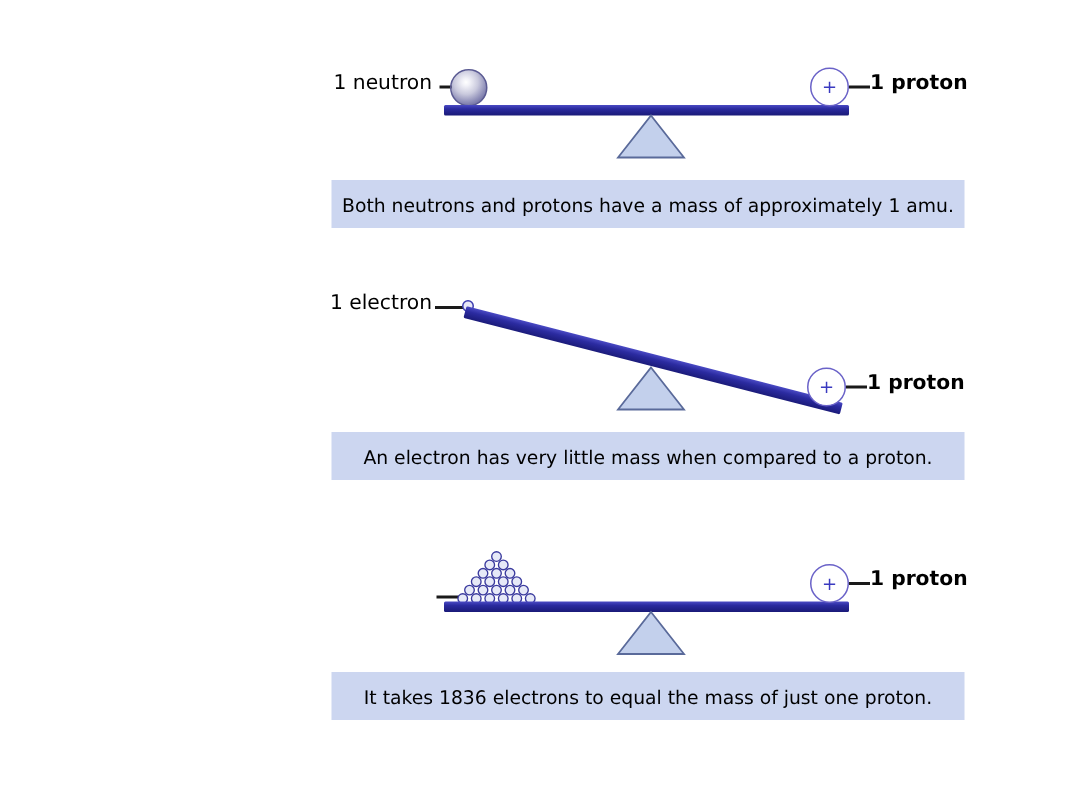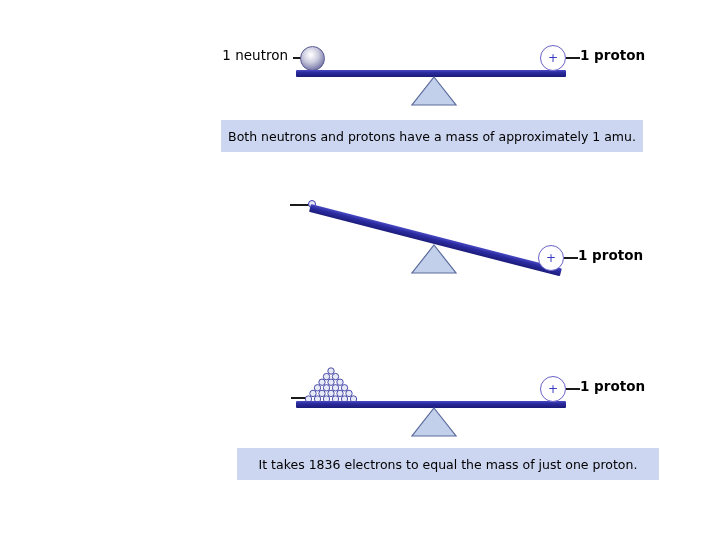--- a/index.html
+++ b/index.html
@@ -159,38 +159,40 @@
       <svg width="48" height="30" viewBox="0 0 48 30">
         <polygon points="24,1 46,29 2,29" fill="#c3d0ec" stroke="#5a6a9a" stroke-width="1.2"></polygon>
       </svg>
     </div>
 
     <div class="caption" style="left:221px; top:120px; width:422px; height:32px;">Both neutrons and protons have a mass of approximately 1 amu.</div>
   </div>
 
   <div class="panel" style="top:170px;height:165px;">
 
+    <div class="side-label label-left" style="left:120px; top:25px; width:168px;">1 electron</div>
     <div class="leader" style="left:290px; top:34px; width:20px;"></div>
 
     <div class="electron-dot" style="left:308px; top:30px;"></div>
 
     <div class="beam beam-tilt" style="left:310px; top:34px; width:259px; transform: rotate(14.4deg);"></div>
 
     <div class="proton" style="left:538px; top:75px;">
       <span class="plus">+</span>
     </div>
     <div class="leader" style="left:564px; top:87px; width:14px;"></div>
     <div class="side-label label-right" style="left:578px; top:78px; width:120px;">1 proton</div>
 
     <div class="fulcrum" style="left:410px; top:74px;">
       <svg width="48" height="30" viewBox="0 0 48 30">
         <polygon points="24,1 46,29 2,29" fill="#c3d0ec" stroke="#5a6a9a" stroke-width="1.2"></polygon>
       </svg>
     </div>
 
+    <div class="caption" style="left:221px; top:118px; width:422px; height:32px;">An electron has very little mass when compared to a proton.</div>
   </div>
 
   <div class="panel" style="top:335px;height:160px;">
 
     <div class="leader" style="left:291px; top:62px; width:20px;"></div>
 
     <div class="pile" style="left:300px; top:31px;">
       <svg width="62" height="38" viewBox="0 0 62 38">
         <g fill="#e6e9f7" stroke="#3a3a9e" stroke-width="0.9">
 
@@ -231,16 +233,16 @@
     </div>
     <div class="leader" style="left:566px; top:53px; width:14px;"></div>
     <div class="side-label label-right" style="left:580px; top:44px; width:120px;">1 proton</div>
 
     <div class="fulcrum" style="left:410px; top:72px;">
       <svg width="48" height="30" viewBox="0 0 48 30">
         <polygon points="24,1 46,29 2,29" fill="#c3d0ec" stroke="#5a6a9a" stroke-width="1.2"></polygon>
       </svg>
     </div>
 
-    <div class="caption" style="left:221px; top:113px; width:422px; height:32px;margin-left:16px;">It takes 1836 electrons to equal the mass of just one proton.</div>
+    <div class="caption" style="left:221px; top:113px; width:422px; height:32px;">It takes 1836 electrons to equal the mass of just one proton.</div>
   </div>
 
 </div>
 
 </body></html>

